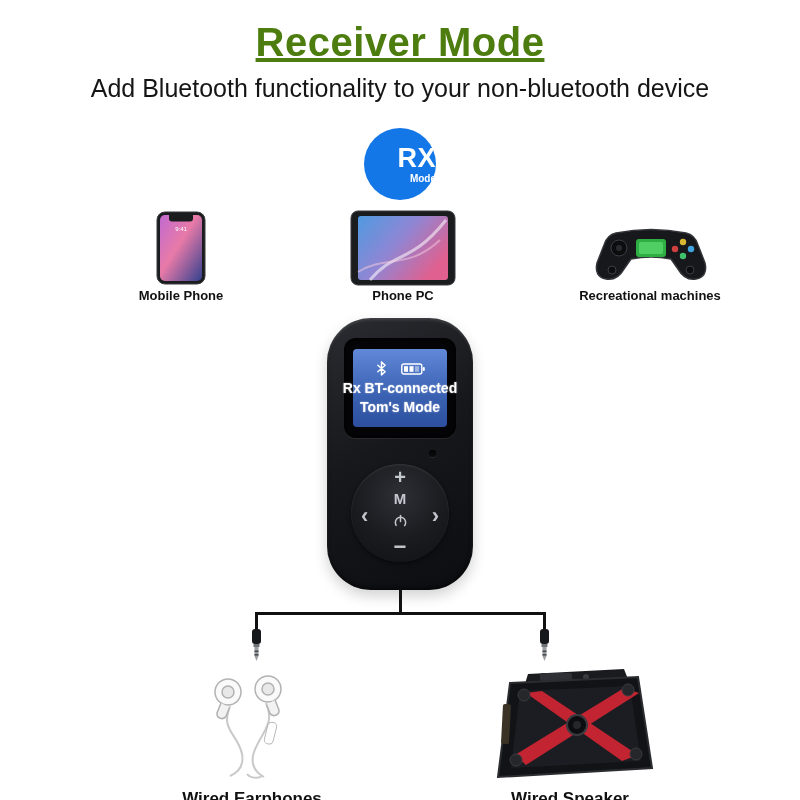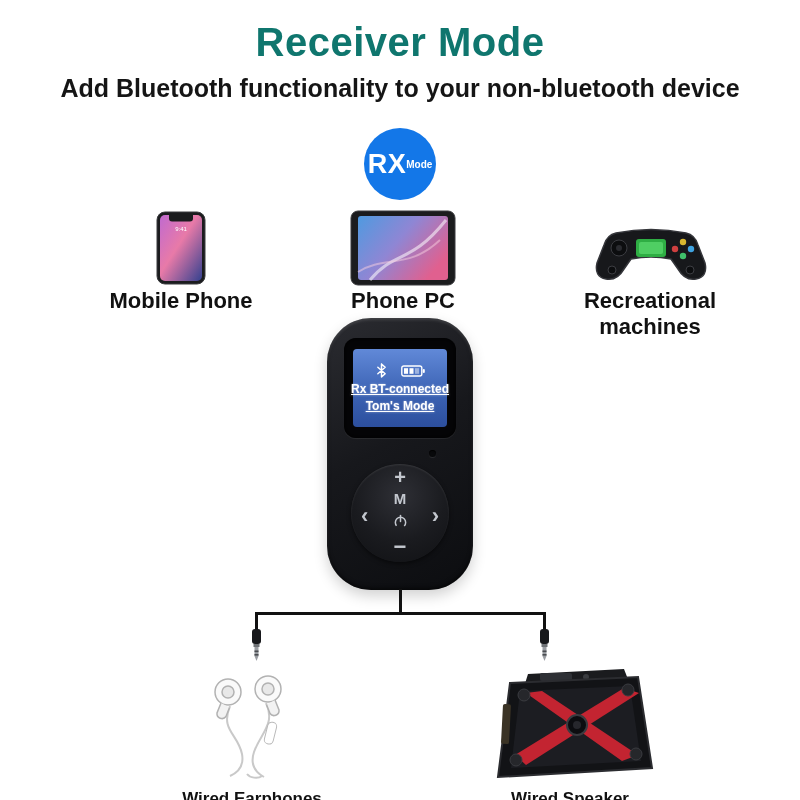--- a/index.html
+++ b/index.html
@@ -1,43 +1,43 @@
 <!DOCTYPE html>
 <html><head>
 <meta charset="utf-8">
 <style>
   html,body{margin:0;padding:0;}
   body{font-family:"Liberation Sans",sans-serif;background:#fff;}
   .canvas{position:relative;width:800px;height:800px;background:#ffffff;overflow:hidden;}
 
   .title{position:absolute;top:20px;left:0;width:100%;text-align:center;
-         font-size:40px;font-weight:800;color:#0f766e;letter-spacing:.5px;}
+         font-size:40px;font-weight:800;color:#4d7c0f;letter-spacing:.5px;text-decoration:underline;}
   .subtitle{position:absolute;top:74px;left:0;width:100%;text-align:center;
-            font-size:25px;font-weight:700;color:#151515;}
+            font-size:25px;font-weight:400;color:#151515;}
 
   .rx-badge{position:absolute;left:364px;top:128px;width:72px;height:72px;border-radius:50%;
-            background:#1377e8;color:#fff;display:flex;flex-direction:row;
-            align-items:center;justify-content:center;line-height:1;}
+            background:#1377e8;color:#fff;display:flex;flex-direction:column;
+            align-items:flex-end;justify-content:center;line-height:1;}
   .rx-badge .rx-big{font-size:27px;font-weight:800;letter-spacing:.5px;}
   .rx-badge .rx-small{font-size:10px;font-weight:700;margin-top:2px;}
 
   .icon-abs{position:absolute;}
-  .dev-label{position:absolute;text-align:center;font-size:22px;font-weight:700;color:#111;}
+  .dev-label{position:absolute;text-align:center;font-size:13px;font-weight:700;color:#111;}
 
   
   .receiver{position:absolute;left:327px;top:318px;width:146px;height:272px;border-radius:44px;
             background:linear-gradient(150deg,#2b2c31 0%,#17181c 45%,#0c0d10 100%);
             box-shadow:inset 0 2px 3px rgba(255,255,255,.14), inset 0 -2px 4px rgba(0,0,0,.6), 0 6px 14px rgba(0,0,0,.18);}
   .lcd-outer{position:absolute;left:17px;top:20px;width:112px;height:100px;border-radius:12px;
              background:#050507;box-shadow:inset 0 0 6px #000, 0 1px 1px rgba(255,255,255,.08);}
   .lcd{position:absolute;left:9px;top:11px;width:94px;height:78px;border-radius:4px;
        background:linear-gradient(180deg,#6189d8 0%,#3c63b4 55%,#2c4f9e 100%);
        color:#fff;display:flex;flex-direction:column;align-items:center;justify-content:center;gap:3px;}
   .lcd-iconrow{display:flex;align-items:center;gap:14px;margin-bottom:1px;}
-  .lcd-line{font-size:12px;font-weight:700;color:#fff;text-shadow:0 0 2px rgba(255,255,255,.5);white-space:nowrap;text-decoration:underline;}
+  .lcd-line{font-size:14px;font-weight:700;color:#fff;text-shadow:0 0 2px rgba(255,255,255,.5);white-space:nowrap;}
   .indicator-dot{position:absolute;left:102px;top:132px;width:7px;height:7px;border-radius:50%;
                  background:#08090b;box-shadow:inset 0 1px 1px #000, 0 1px 1px rgba(255,255,255,.1);}
   .pad{position:absolute;left:24px;top:146px;width:98px;height:98px;border-radius:50%;
        background:radial-gradient(circle at 50% 32%,#2e2f35 0%,#1a1b1f 55%,#101114 100%);
        box-shadow:inset 0 1px 2px rgba(255,255,255,.1), 0 2px 4px rgba(0,0,0,.5);}
   .pad-btn{position:absolute;color:#c3c7ce;font-weight:700;text-align:center;line-height:1;}
   .btn-plus{left:0;right:0;top:3px;font-size:20px;}
   .btn-minus{left:0;right:0;bottom:4px;font-size:22px;}
   .btn-m{left:0;right:0;top:27px;font-size:15px;}
   .btn-prev{left:10px;top:41px;font-size:22px;}

